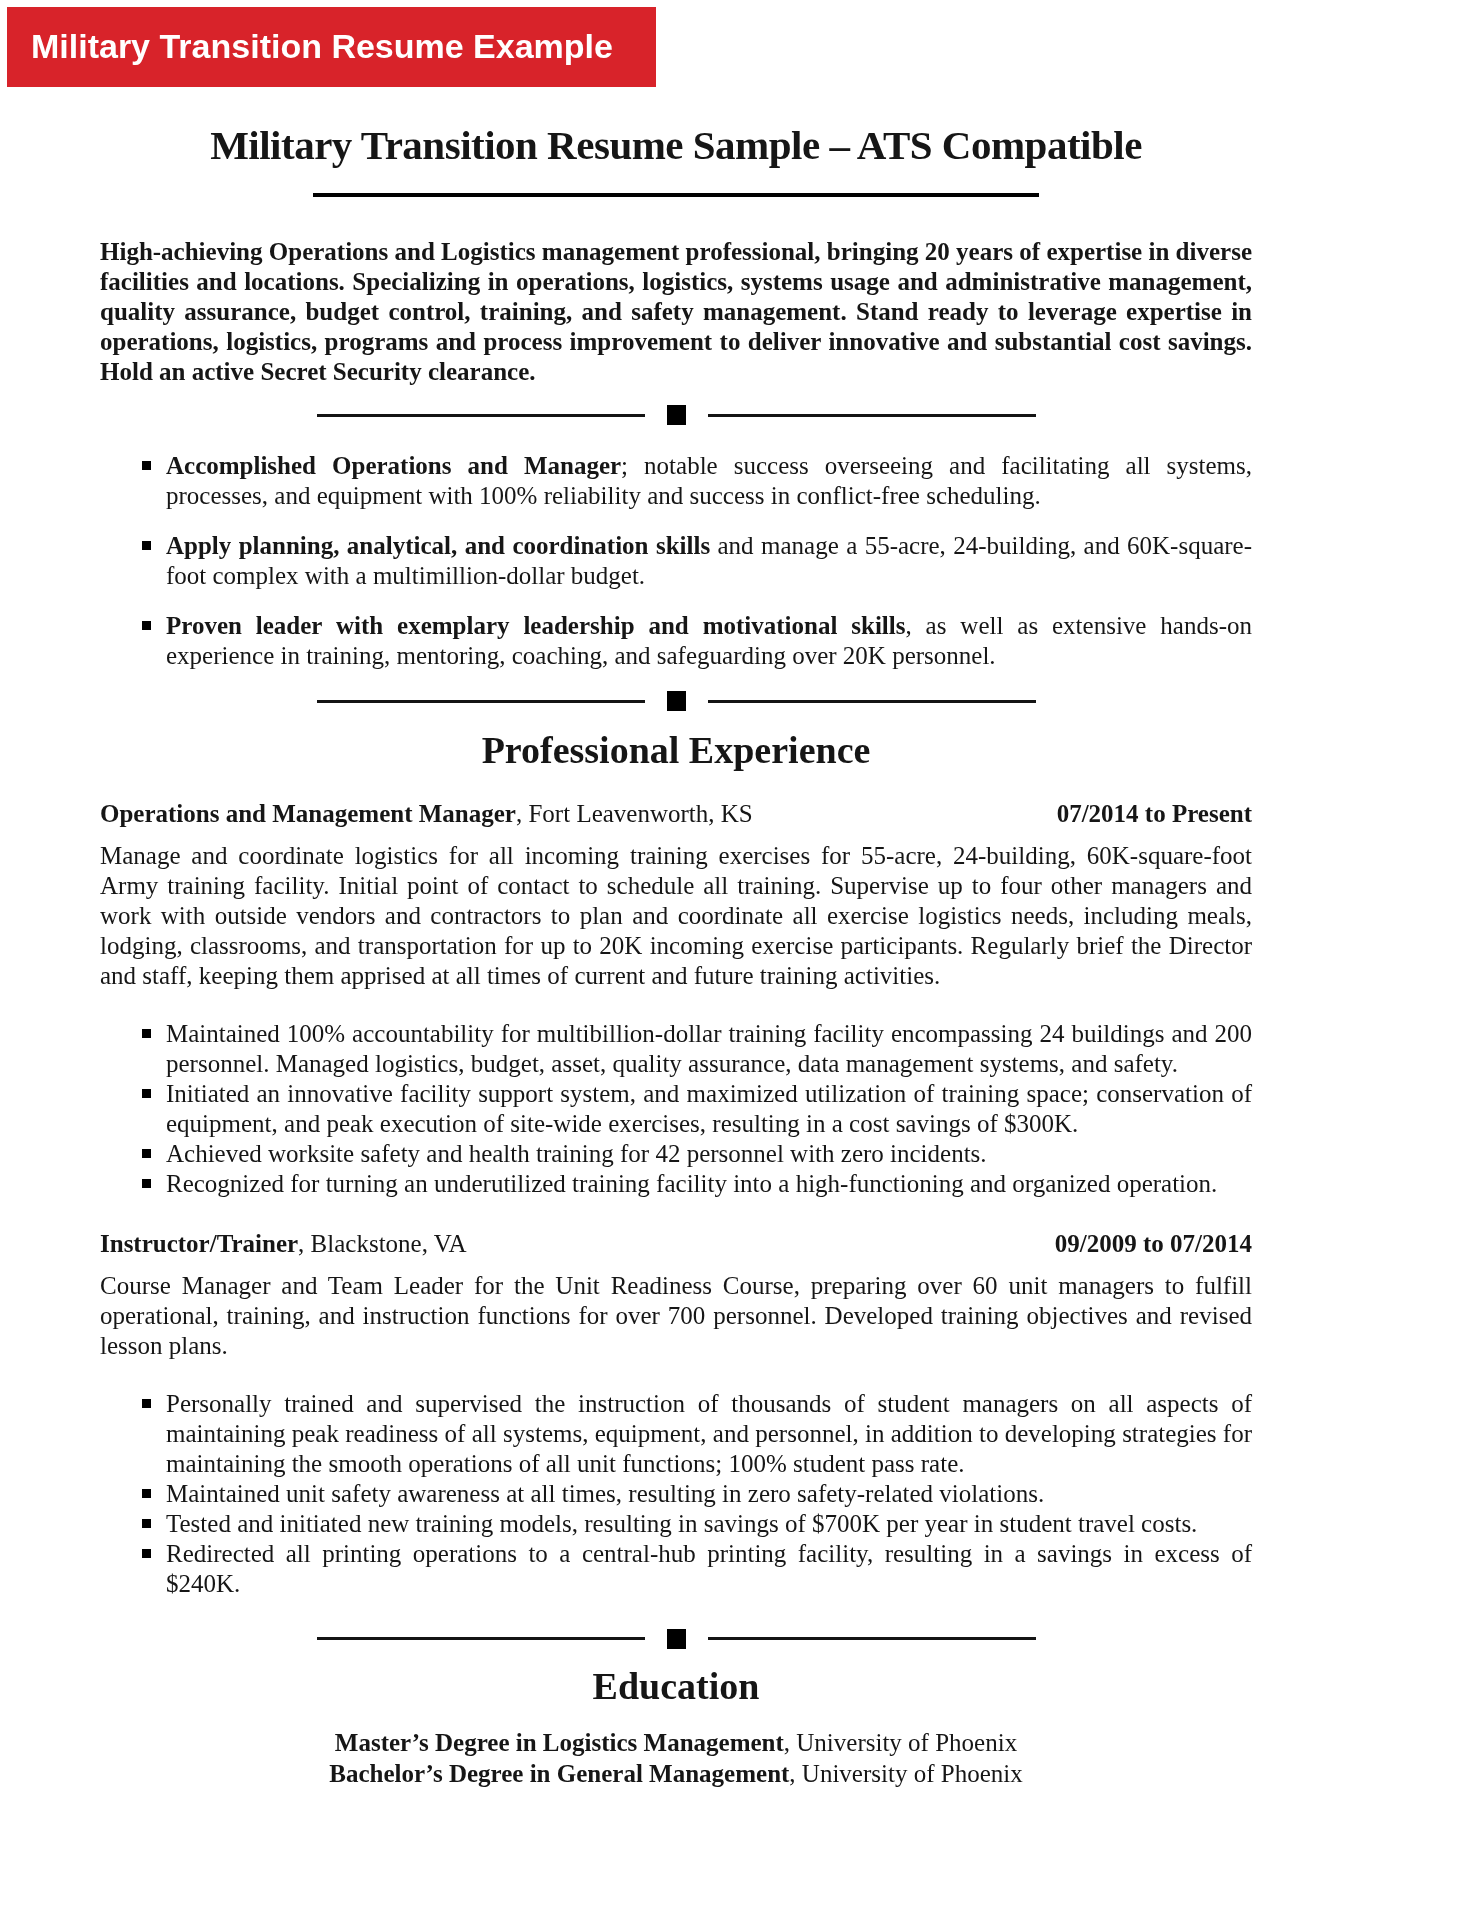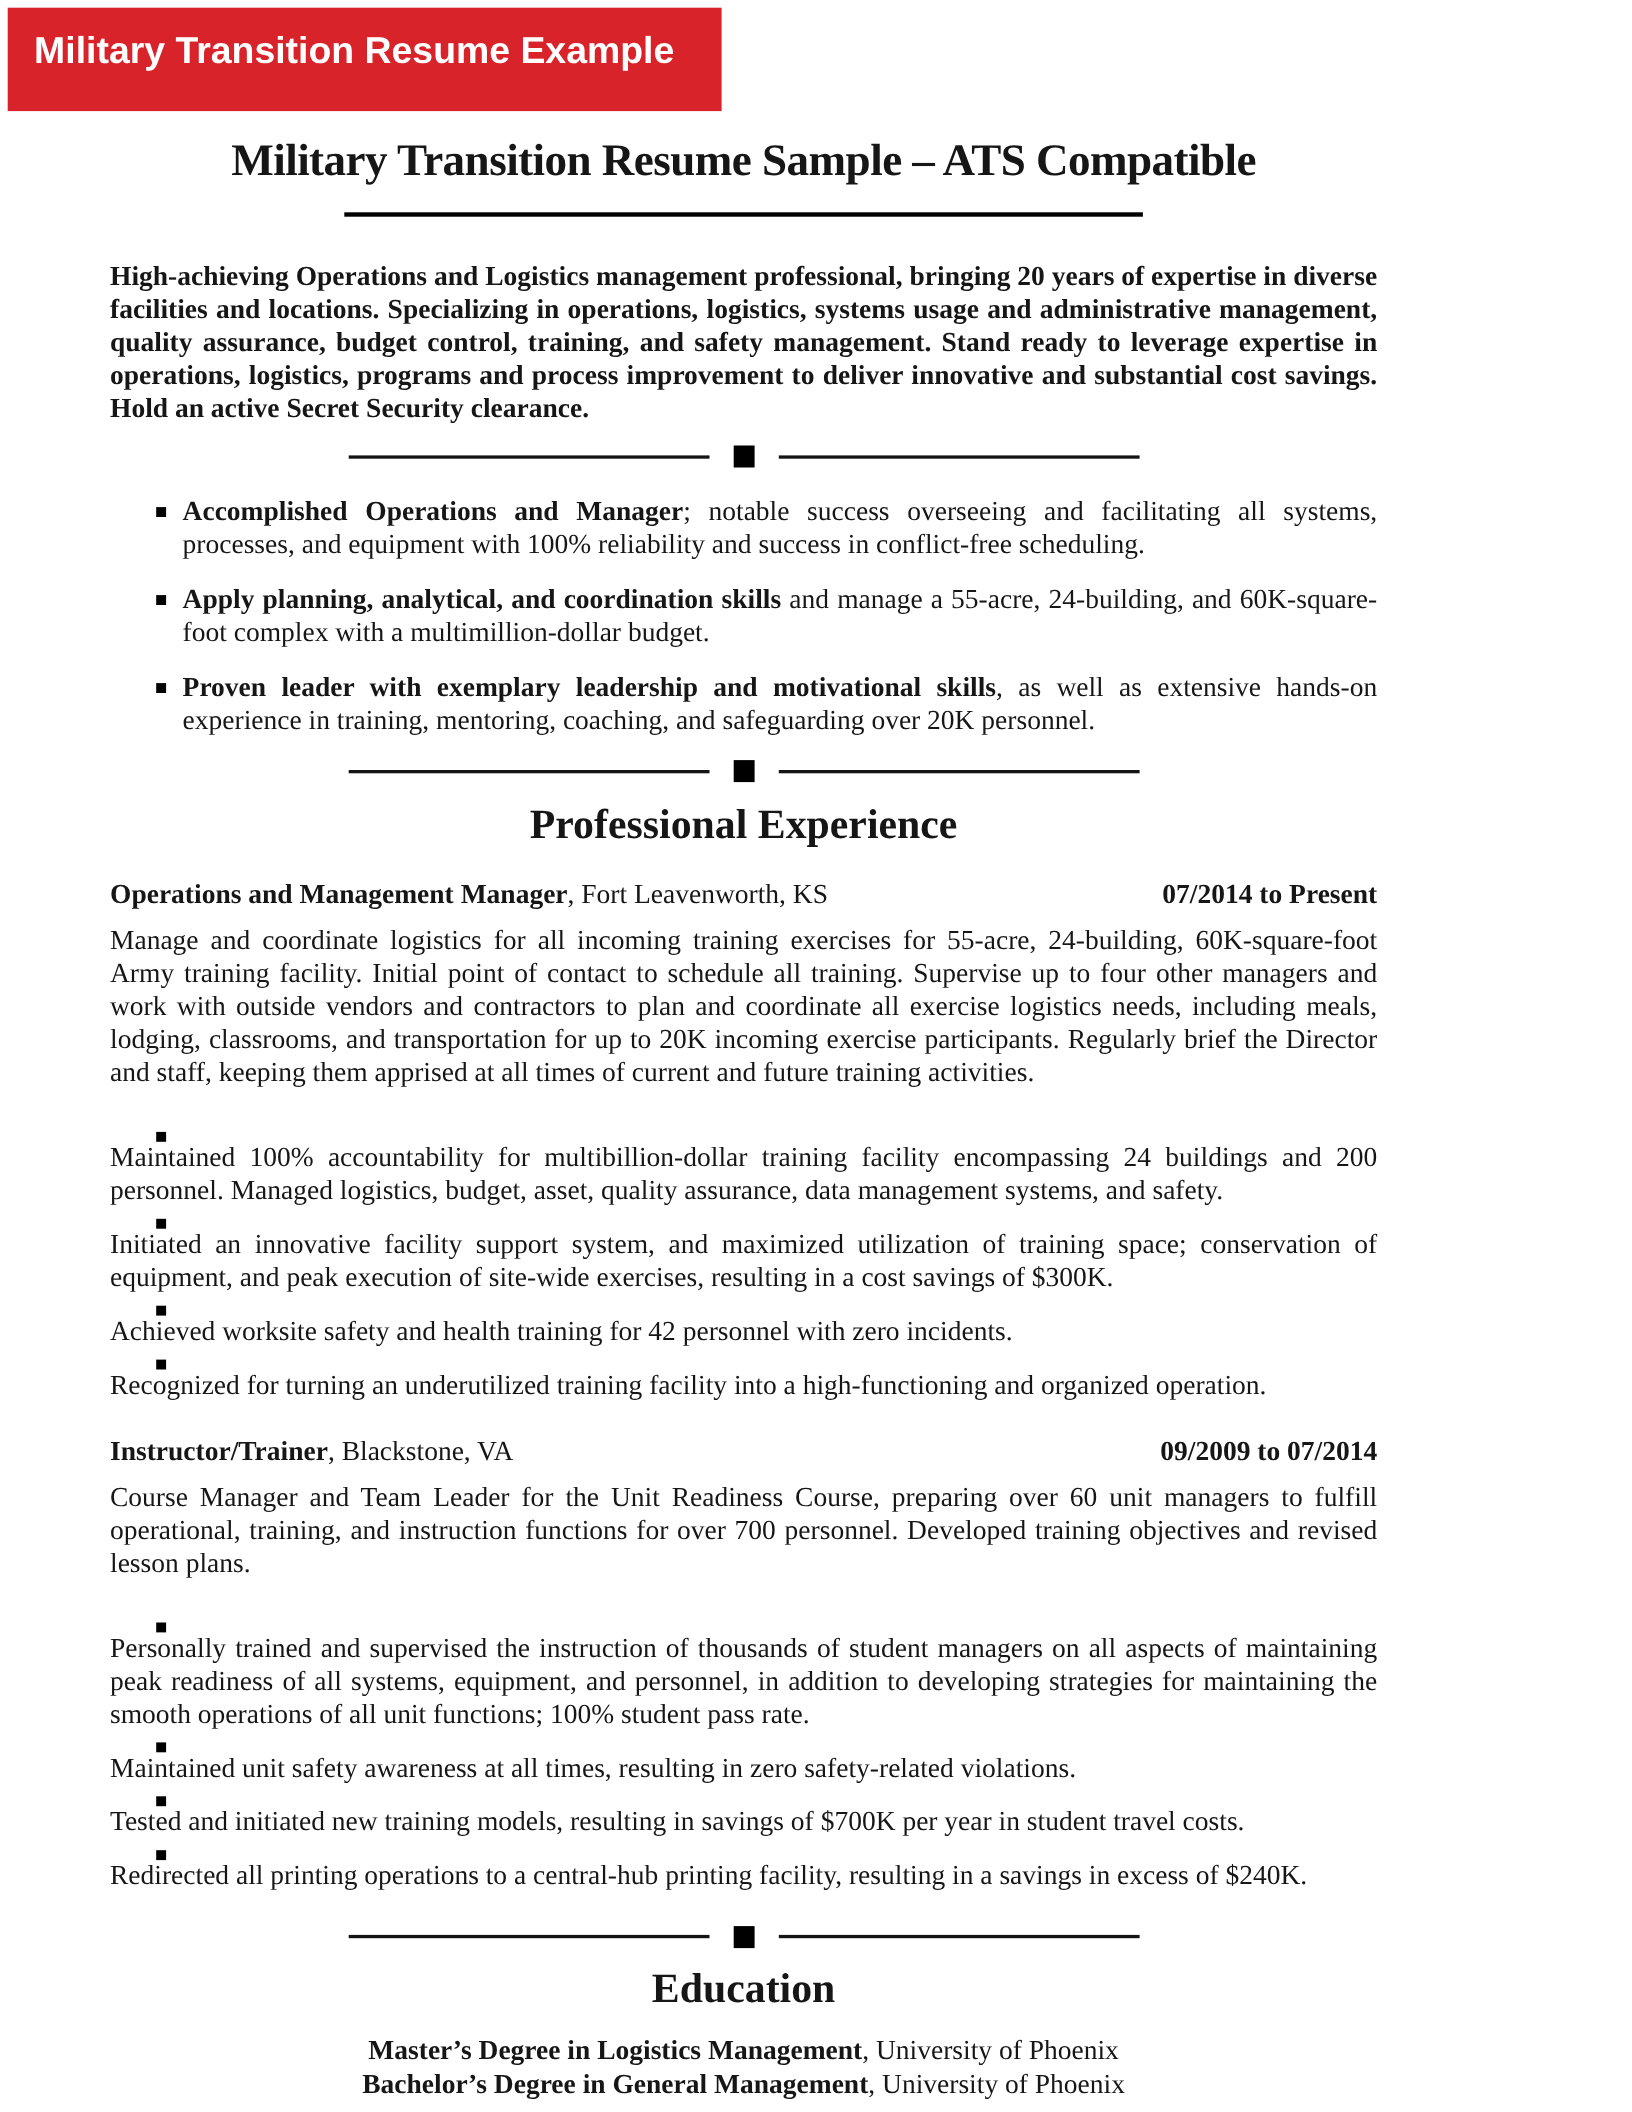--- a/index.html
+++ b/index.html
@@ -6,21 +6,21 @@
   html, body { margin: 0; padding: 0; }
   body {
     width: 1484px; height: 1920px; position: relative;
     background: #ffffff; color: #161616;
     font-family: "Liberation Serif", serif;
     -webkit-font-smoothing: antialiased;
   }
 
   .banner {
     position: absolute; top: 7px; left: 7px;
-    width: 649px; height: 94px;
+    width: 649px; height: 80px;
     background: #d8232a;
   }
   .banner-label {
     display: block; padding: 20px 0 0 24px;
     font-family: "Liberation Sans", sans-serif;
     font-weight: 700; font-size: 34px; color: #ffffff;
     white-space: nowrap;
   }
 
   .content { position: absolute; top: 0; left: 0; width: 1352px; padding: 0 100px; }
@@ -57,21 +57,21 @@
   .edu-heading { margin-top: 16px; }
 
   .job-header {
     margin-top: 26px; display: flex; justify-content: space-between;
     font-size: 25px; line-height: 30px;
   }
   .job-header.second { margin-top: 30px; }
   .job-title, .job-dates { font-weight: 700; white-space: nowrap; }
   .job-desc { margin-top: 12px; font-size: 25px; line-height: 30px; text-align: justify; }
   .job-bullets { margin-top: 28px; }
-  .job-bullets .hl { margin-bottom: 0; flex-direction: column; }
+  .job-bullets .hl { margin-bottom: 0; }
 
   .edu-items { margin-top: 18px; text-align: center; font-size: 25px; line-height: 31px; }
   .degree { font-weight: 700; }
 </style>
 </head>
 <body>
 
 <div class="banner">
   <span class="banner-label">Military Transition Resume Example</span>
 </div>

